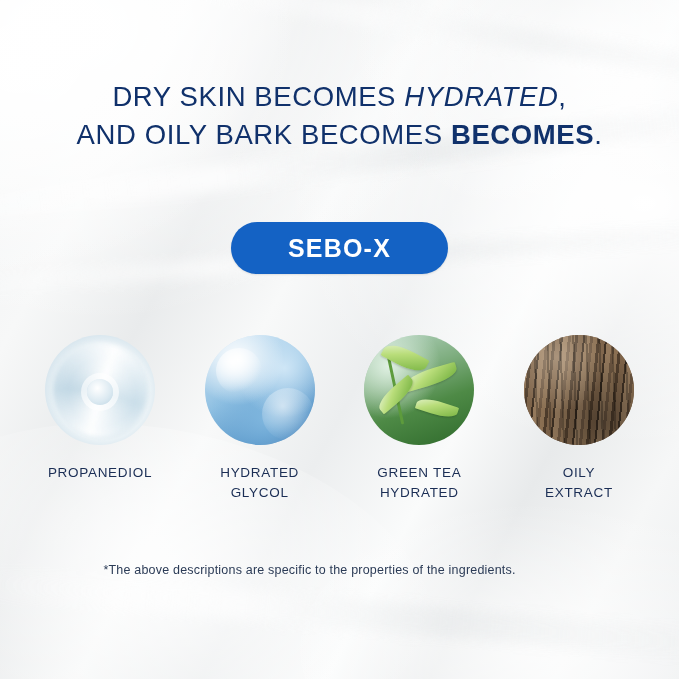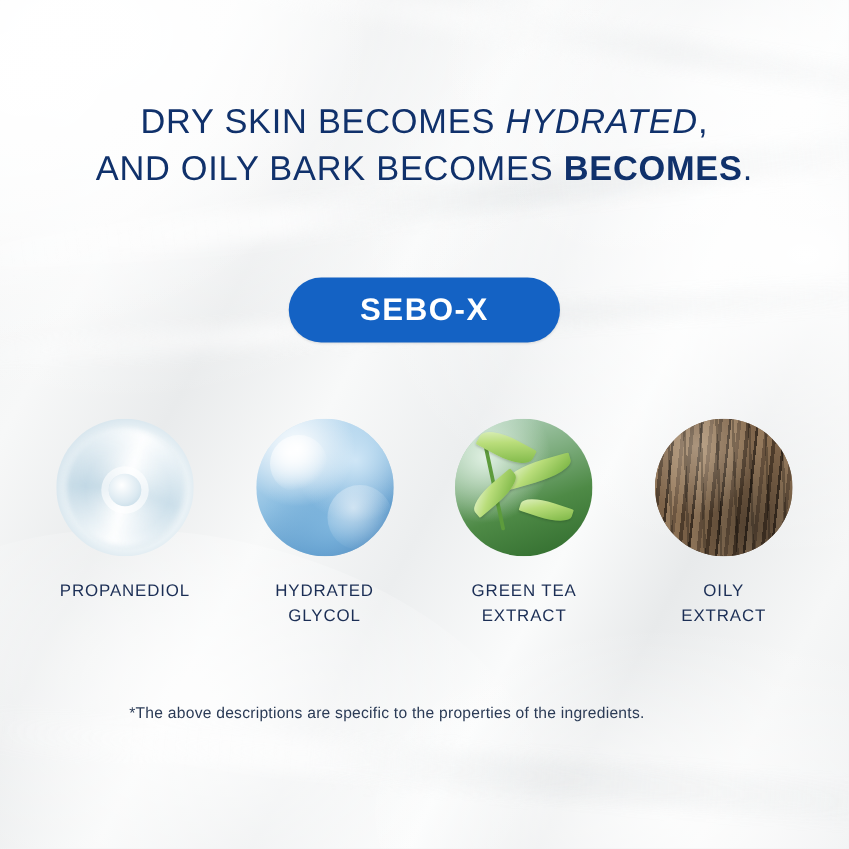--- a/index.html
+++ b/index.html
@@ -299,21 +299,21 @@
         <div class="circle">
           <div class="art-greentea">
             <div class="stem"></div>
             <div class="leaf l1"></div>
             <div class="leaf l2"></div>
             <div class="leaf l3"></div>
             <div class="leaf l4"></div>
           </div>
         </div>
         <div class="ing-label">GREEN TEA
-EXTRACT</div>
+HYDRATED</div>
       </div>
 
       <div class="ing">
         <div class="circle">
           <div class="art-bark"></div>
         </div>
         <div class="ing-label">OILY
 EXTRACT</div>
       </div>
 

